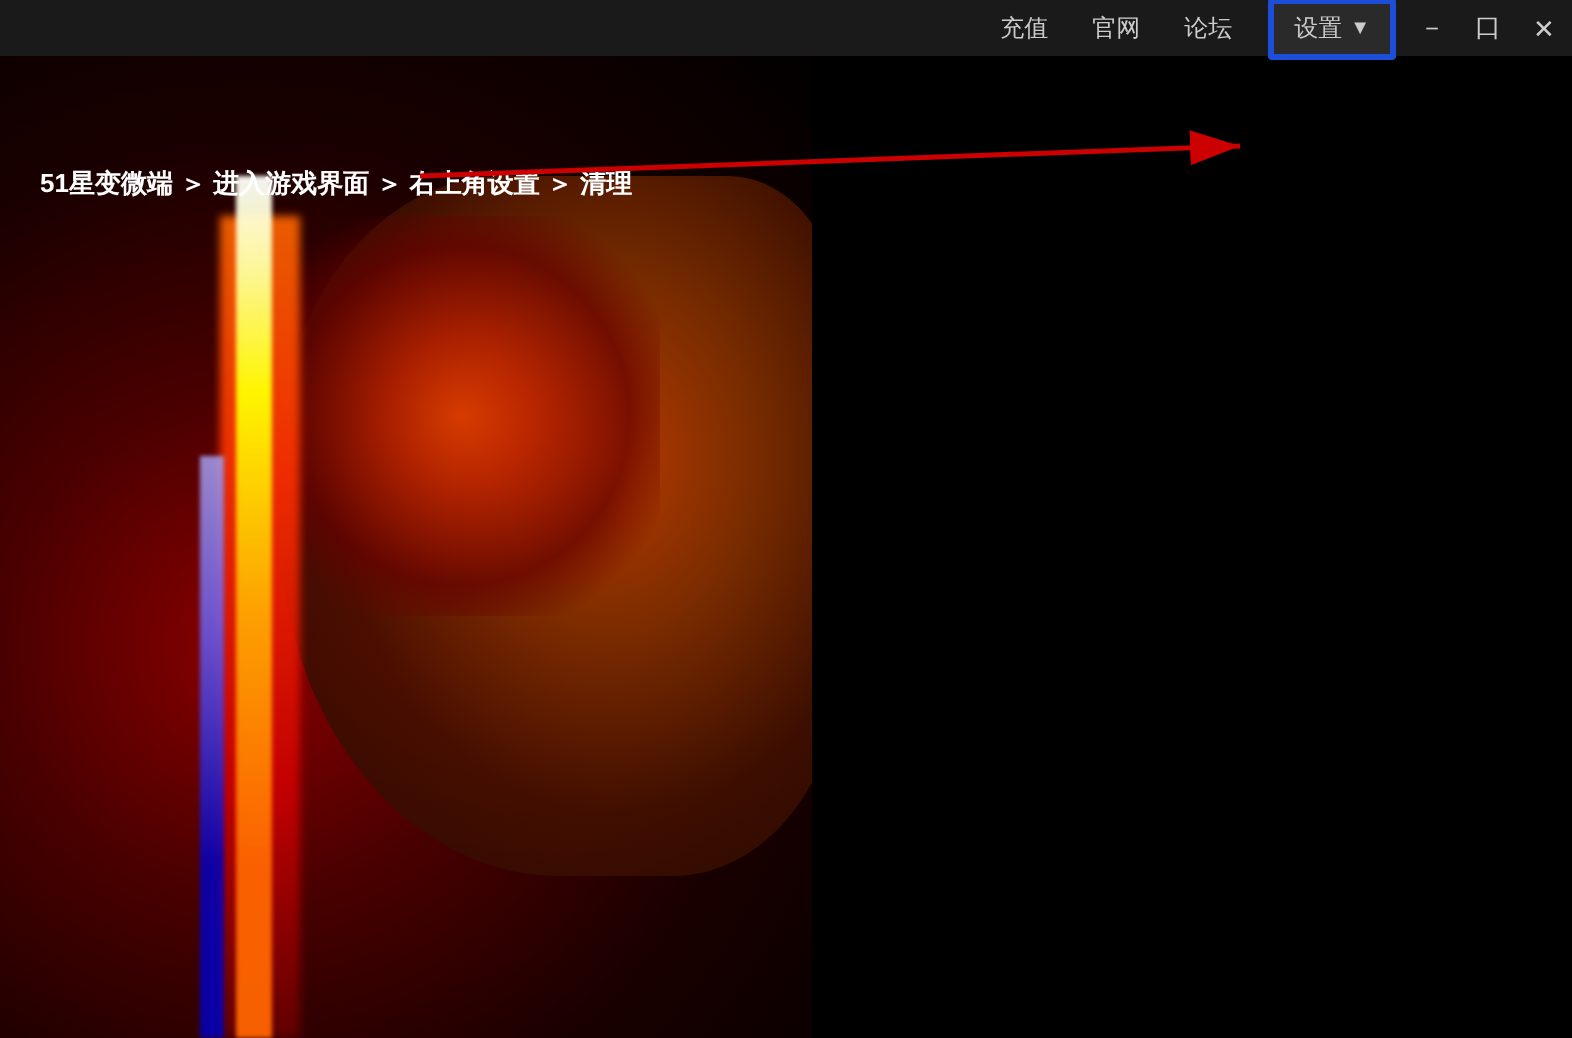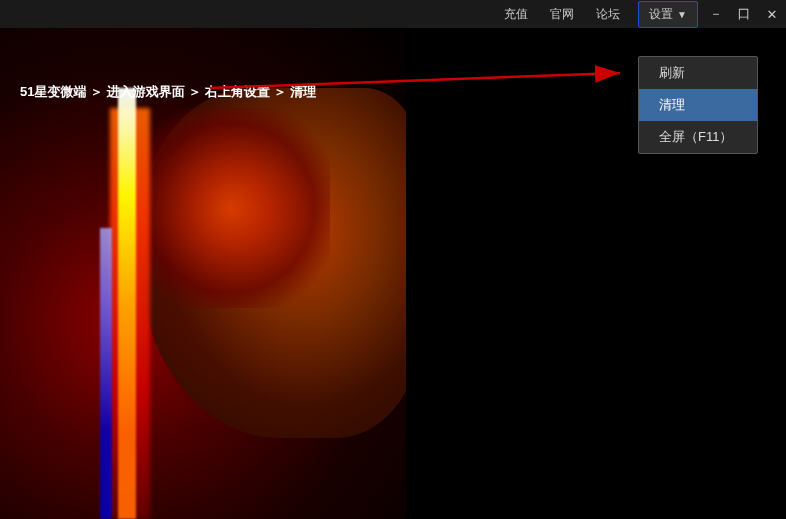--- a/index.html
+++ b/index.html
@@ -53,21 +53,21 @@
       border: none;
       outline: none;
     }
 
     .settings-btn {
       color: #ccc;
       font-size: 12px;
       padding: 4px 10px;
       cursor: pointer;
       background: #2a2a2a;
-      border: 1px solid #1d4ed8;
+      border: 3px solid #1d4ed8;
       border-radius: 2px;
       display: flex;
       align-items: center;
       gap: 4px;
       margin-right: 4px;
     }
 
     
     .main-content {
       position: absolute;
@@ -244,18 +244,13 @@
     <svg class="arrow-svg" viewBox="0 0 460 60">
       <defs>
         <marker id="arrowhead" markerWidth="10" markerHeight="7" refX="10" refY="3.5" orient="auto">
           <polygon points="0 0, 10 3.5, 0 7" fill="#cc0000"></polygon>
         </marker>
       </defs>
       <line x1="10" y1="30" x2="420" y2="15" stroke="#cc0000" stroke-width="2.5" marker-end="url(#arrowhead)"></line>
     </svg>
   </div>
 
-  <div class="dropdown-menu">
-    <span class="dropdown-item">刷新</span>
-    <span class="dropdown-item highlighted">清理</span>
-    <span class="dropdown-item">全屏（F11）</span>
-  </div>
 </div>
 
 </body></html>

